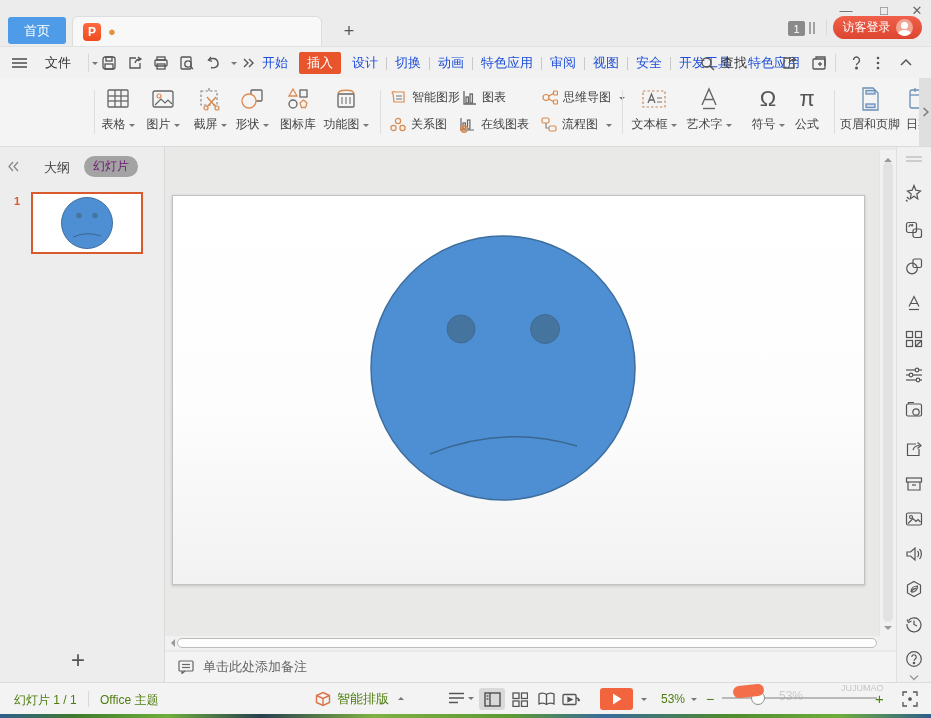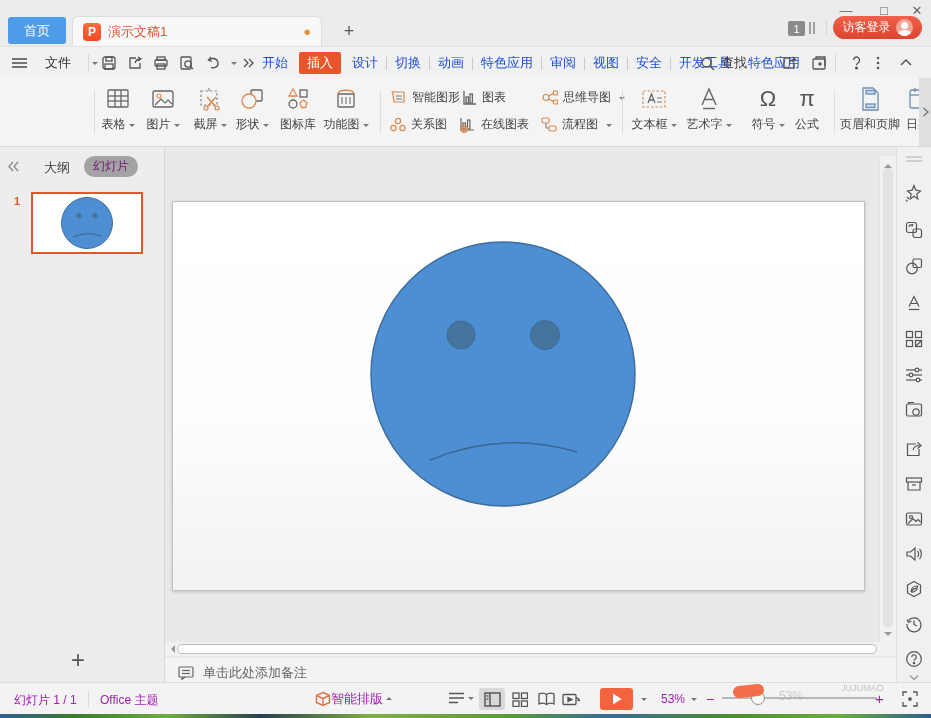--- a/index.html
+++ b/index.html
@@ -54,58 +54,57 @@
   
   #left-panel{left:0;top:147px;width:165px;height:535px;background:#EDEDED;border-right:1px solid #D9D9D9;box-sizing:border-box}
   #panel-collapse{left:8px;top:14px;color:#888;font-size:12px}
   #outline-tab{left:44px;top:12px;font-size:13px;color:#444}
   #slides-tab{left:84px;top:9px;width:54px;height:21px;background:#A3A3A3;border-radius:11px;color:#701a75;
               font-size:12px;display:flex;align-items:center;justify-content:center}
   #thumb-num{left:14px;top:48px;color:#D95B2B;font-size:11px;font-weight:bold}
   #slide-thumb{left:31px;top:45px;width:112px;height:62px;background:#fff;border:2px solid #DB5A2D;box-sizing:border-box}
   #add-slide{left:63px;top:498px;width:30px;height:30px;font-size:24px;color:#555;display:flex;align-items:center;justify-content:center}
   
-  #canvas{left:165px;top:153px;width:731px;height:535px}
+  #canvas{left:165px;top:147px;width:731px;height:535px}
   #slide{left:7px;top:48px;width:693px;height:390px;background:linear-gradient(180deg,#FFFFFF 0%,#FDFDFD 55%,#F2F2F2 100%);
          border:1px solid #C2C2C2;box-shadow:0 1px 3px rgba(0,0,0,.18);box-sizing:border-box}
   
   #vscroll{left:714px;top:3px;width:17px;height:486px;background:#F1F1F1;border-left:1px solid #E4E4E4;box-sizing:border-box}
   #vscroll .thumb{position:absolute;left:3px;top:12px;width:10px;height:460px;background:#E2E2E2;border-radius:5px}
   #hscroll{left:0;top:489px;width:731px;height:14px;background:#F1F1F1}
   #hscroll .thumb{position:absolute;left:12px;top:2px;width:700px;height:10px;background:#FDFDFD;border:1px solid #BBB;border-radius:6px;box-sizing:border-box}
   .scr-arrow{width:0;height:0;border:4px solid transparent}
   
   #notes-bar{left:0;top:505px;width:731px;height:30px;background:#F3F3F3;display:flex;align-items:center;gap:9px;padding-left:13px;box-sizing:border-box}
   #notes-bar .ph{font-size:13px;color:#666}
   
   #sidebar{left:896px;top:147px;width:35px;height:535px;background:#F0F0F0;border-left:1px solid #DFDFDF;box-sizing:border-box}
   .sic{position:absolute;left:8px;width:18px;height:18px}
   
   #statusbar{left:0;top:682px;width:931px;height:32px;background:#F3F3F3;border-top:1px solid #DCDCDC;box-sizing:border-box}
-  .stxt{font-size:12px;color:#a21caf}
+  .stxt{font-size:12px;color:#4d7c0f}
   .viewbtn{position:absolute;top:5px;width:26px;height:22px;display:flex;align-items:center;justify-content:center;border-radius:3px}
   .viewbtn.sel{background:#D9D9D9}
   #play-btn{left:600px;top:5px;width:33px;height:22px;background:#F2643E;border-radius:3px;display:flex;align-items:center;justify-content:center}
   #zoom-slider{left:722px;top:14px;width:155px;height:2px;background:#B9B9B9}
   #zoom-thumb{left:751px;top:8px;width:14px;height:14px;border-radius:50%;background:#FCFCFC;border:1px solid #8E8E8E;box-sizing:border-box}
   #zoom-blob{left:733px;top:2px;width:31px;height:12px;border-radius:6px;background:#F2663F;transform:rotate(-6deg);opacity:.95}
   #zoom-ghost{left:779px;top:6px;font-size:12px;color:#999;opacity:.45}
   #watermark{left:841px;top:0px;font-size:9px;color:rgba(150,140,140,.45);}
   
   #desktop-strip{left:0;top:714px;width:931px;height:4px;
     background:linear-gradient(90deg,#2E5E8C 0%,#3F7A2E 8%,#6FAE3C 18%,#27404F 28%,#7FB043 40%,#5C9A35 55%,#386B9A 65%,#4E8A2F 78%,#6FAE3C 90%,#2E5E8C 100%)}
 </style>
 </head>
 <body>
 
 <div class="abs" id="titlebar">
   <div class="abs" id="home-tab">首页</div>
   <div class="abs" id="doc-tab">
     <span class="plogo">P</span>
-    <span class="ttl">演示文稿1</span>
     <span class="dot">●</span>
   </div>
   <div class="abs" id="new-tab">+</div>
   <div class="abs winbtn" style="left:835px">—</div>
   <div class="abs winbtn" style="left:873px">□</div>
   <div class="abs winbtn" style="left:906px">✕</div>
   <div class="abs" id="task-badge">1</div>
   <div class="abs" id="stack-icon">
     <svg width="14" height="16" viewBox="0 0 14 16">
         <g stroke="#8A8A8A" stroke-width="1.5">
@@ -598,21 +597,21 @@
     <svg width="18" height="8" viewBox="0 0 18 8" fill="none" stroke="#999" stroke-width="1.3">
         <path d="M5 1.5 L9 5.5 L13 1.5"></path>
       </svg>
     </span>
 </div>
 
 <div class="abs" id="statusbar">
   <span class="abs stxt" style="left:14px;top:9px">幻灯片 1 / 1</span>
   <div class="abs vsep" style="left:88px;top:8px;height:16px"></div>
   <span class="abs stxt" style="left:100px;top:9px">Office 主题</span>
-  <div class="abs flex" style="left:315px;top:5px;height:22px;">
+  <div class="abs flex" style="left:315px;top:5px;height:22px;gap:6px">
     <svg width="16" height="16" viewBox="0 0 16 16" fill="none" stroke="#D9744A" stroke-width="1.4">
         <path d="M8 1.5 L14.5 4.5 V11.5 L8 14.5 L1.5 11.5 V4.5 Z"></path>
         <path d="M1.5 4.5 L8 7.5 L14.5 4.5 M8 7.5 V14.5"></path>
       </svg>
     <span class="stxt" style="font-size:13px">智能排版</span>
     <span class="du"></span>
   </div>
   <div class="abs flex" style="left:448px;top:8px">
     <svg width="17" height="14" viewBox="0 0 17 14" fill="none" stroke="#555" stroke-width="1.5">
         <line x1="1" y1="2.5" x2="16" y2="2.5"></line>

